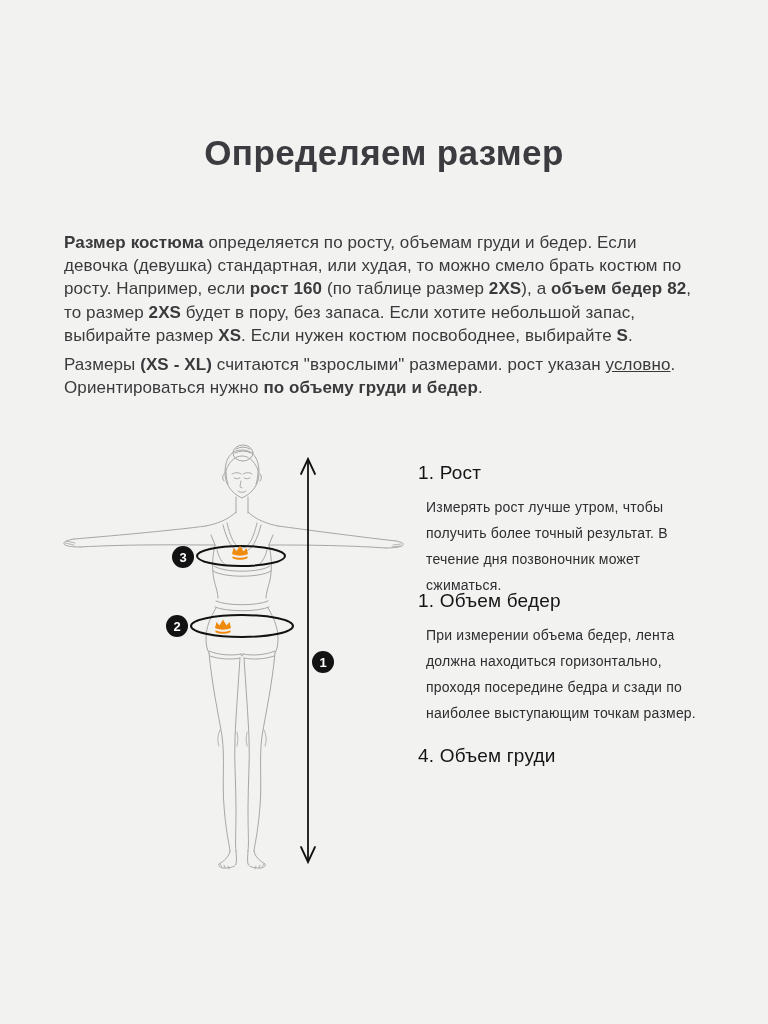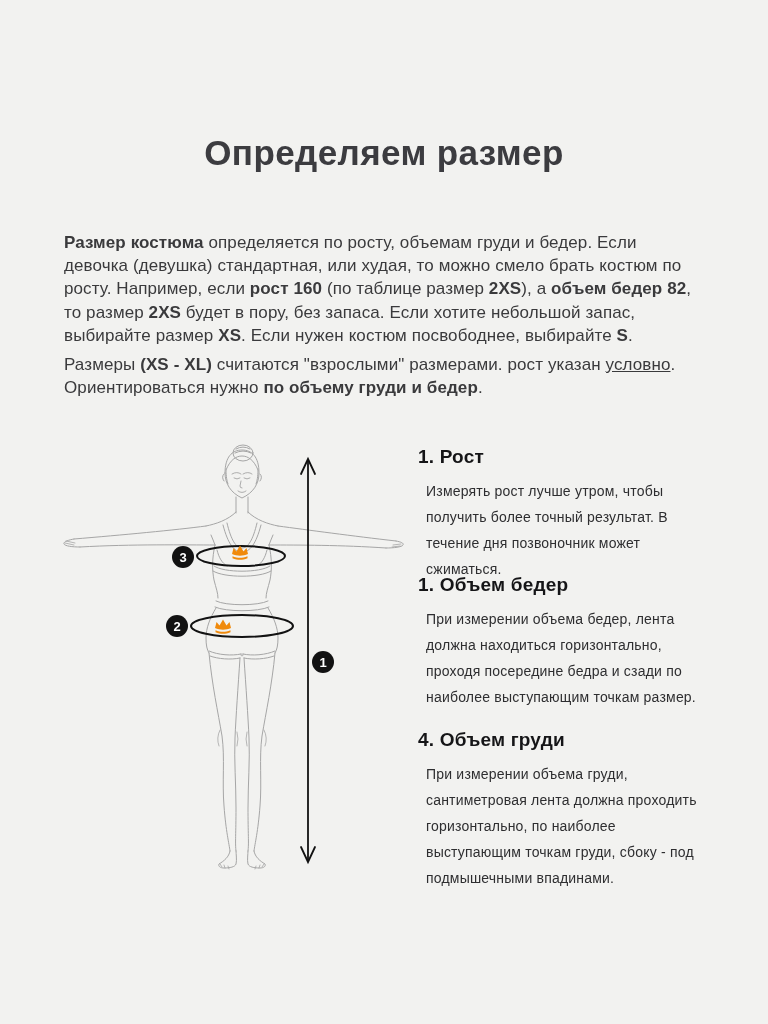--- a/index.html
+++ b/index.html
@@ -41,21 +41,21 @@
   .marker-2{left:106px;top:175px;}
   .marker-3{left:112px;top:106px;}
 
   .section{
     position:absolute;left:418px;width:296px;
   }
   .section-1{top:446px;}
   .section-2{top:574px;}
   .section-3{top:729px;}
   .section h2{
-    margin:0 0 10px 0;font-size:19px;font-weight:700;
+    margin:16px 0 10px 0;font-size:19px;font-weight:400;
     color:#151517;letter-spacing:0.2px;
   }
   .section p{
     margin:8px;font-size:14px;line-height:26px;
     color:#2E2E30;letter-spacing:0.2px;
   }
 </style>
 </head>
 <body>
 
@@ -153,16 +153,15 @@
     <p>Измерять рост лучше утром, чтобы получить более точный результат. В течение дня позвоночник может сжиматься.</p>
   </div>
 
   <div class="section section-2">
     <h2>1. Объем бедер</h2>
     <p>При измерении объема бедер, лента должна находиться горизонтально, проходя посередине бедра и сзади по наиболее выступающим точкам размер.</p>
   </div>
 
   <div class="section section-3">
     <h2>4. Объем груди</h2>
-    <p>При измерении объема груди, сантиметровая лента должна проходить горизонтально, по наиболее выступающим точкам груди, сбоку - под подмышечными впадинами.</p>
   </div>
 
 </div>
 
 </body></html>

